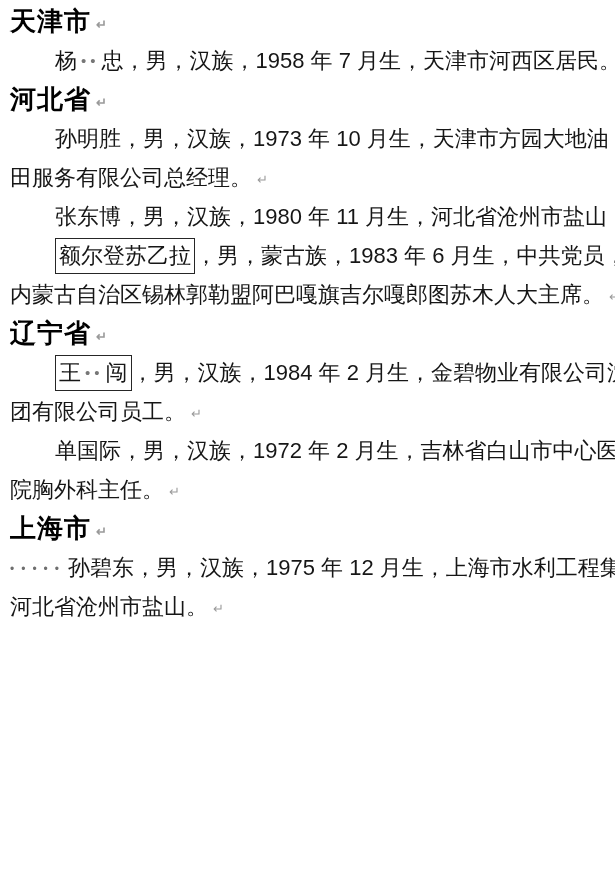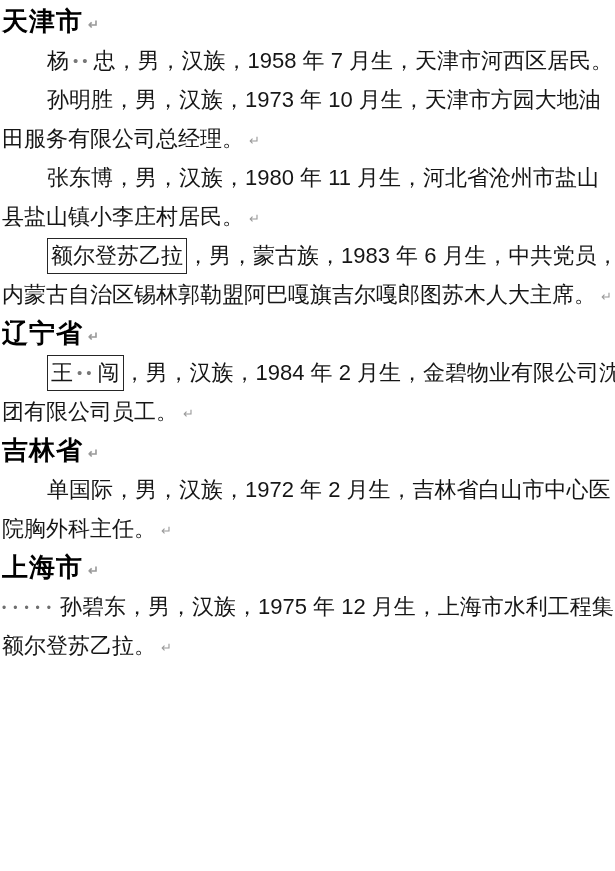--- a/index.html
+++ b/index.html
@@ -2,21 +2,21 @@
 <html style="--page-bg: #ffffff; --text-color: #161616; --heading-color: #000000; --dot-color: #777777; --mark-color: #9a9a9a;"><head>
 <meta charset="utf-8">
 <style>
   html,body{margin:0;padding:0;background:#e8e8e8;}
   .page{
     position:relative;
     width:615px;height:871px;
     margin:0;
     background:var(--page-bg,#ffffff);
     box-sizing:border-box;
-    padding:2px 6px 0 2px;
+    padding:2px 6px 0 10px;
     overflow:hidden;
     font-family:"Liberation Sans", sans-serif;
     color:var(--text-color,#161616);
   }
   .ln{
     display:block;
     white-space:nowrap;
     height:39px;line-height:39px;
     font-size:22px;
     overflow:visible;
@@ -61,41 +61,40 @@
 </style>
 </head>
 <body>
 
 <div class="page">
 
   <div class="hd"><span>天津市</span><span class="pmark">↵</span></div>
 
   <div class="ln ind"><span>杨</span><span class="sdots">••</span><span>忠，男，汉族，1958 年 7 月生，天津市河西区居民。</span></div>
 
+  <div class="hd"><span>河北省</span><span class="pmark">↵</span></div>
 
   <div class="ln ind"><span>孙明胜，男，汉族，1973 年 10 月生，天津市方园大地油</span></div>
   <div class="ln"><span>田服务有限公司总经理。</span><span class="pmark">↵</span></div>
 
   <div class="ln ind"><span>张东博，男，汉族，1980 年 11 月生，河北省沧州市盐山</span></div>
-  <div class="ln"><span>县盐山镇小李庄村居民。</span><span class="pmark">↵</span></div>
 
 
   <div class="ln ind"><span class="nbox"><span>额尔登苏乙拉</span></span><span>，男，蒙古族，1983 年 6 月生，中共党员，</span></div>
   <div class="ln"><span>内蒙古自治区锡林郭勒盟阿巴嘎旗吉尔嘎郎图苏木人大主席。</span><span class="pmark">↵</span></div>
 
   <div class="hd"><span>辽宁省</span><span class="pmark">↵</span></div>
 
   <div class="ln ind"><span class="nbox"><span>王</span><span class="sdots">••</span><span>闯</span></span><span>，男，汉族，1984 年 2 月生，金碧物业有限公司沈</span></div>
   <div class="ln"><span>团有限公司员工。</span><span class="pmark">↵</span></div>
 
-  <div class="hd"><span>吉林省</span><span class="pmark">↵</span></div>
 
   <div class="ln ind"><span>单国际，男，汉族，1972 年 2 月生，吉林省白山市中心医</span></div>
   <div class="ln"><span>院胸外科主任。</span><span class="pmark">↵</span></div>
 
   <div class="hd"><span>上海市</span><span class="pmark">↵</span></div>
 
   <div class="ln"><span class="ldots sm">•••••</span><span>孙碧东，男，汉族，1975 年 12 月生，上海市水利工程集</span></div>
-  <div class="ln"><span>额尔登苏乙拉。</span><span class="pmark">↵</span></div>
+  <div class="ln"><span>河北省沧州市盐山。</span><span class="pmark">↵</span></div>
 
 
 
 </div>
 
 </body></html>

